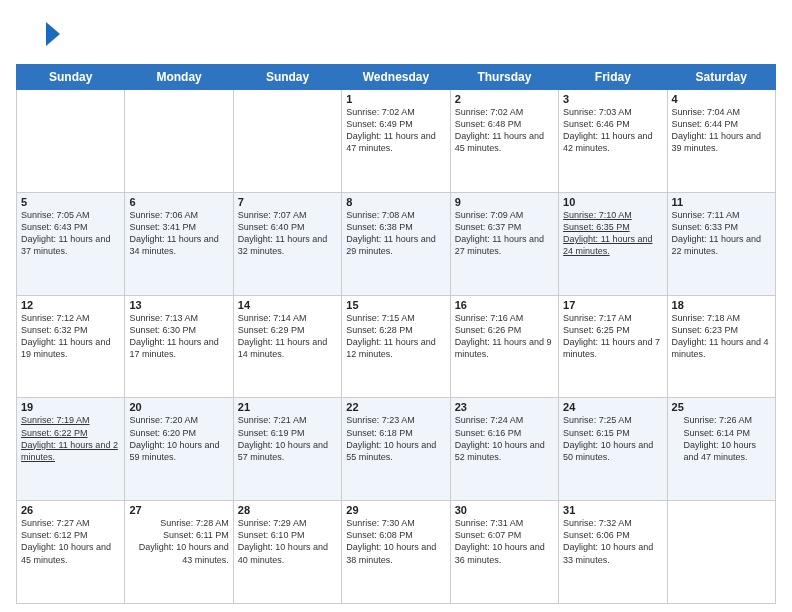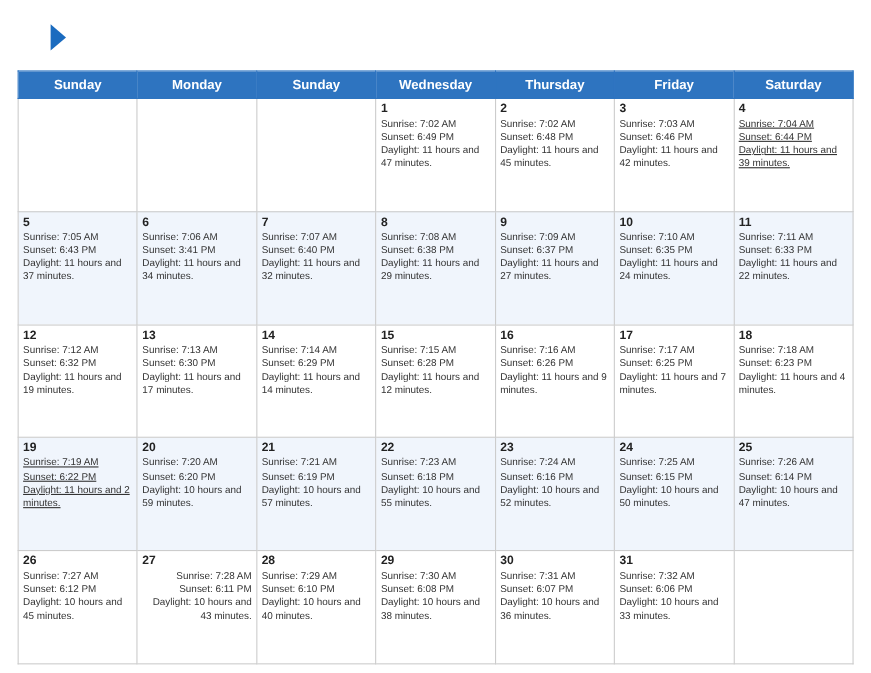--- a/index.html
+++ b/index.html
@@ -150,21 +150,21 @@
 Daylight: 11 hours and 45 minutes.</div>
           </td>
           <td>
             <span class="day-number">3</span>
             <div class="day-info" style="white-space: pre-line;">Sunrise: 7:03 AM
 Sunset: 6:46 PM
 Daylight: 11 hours and 42 minutes.</div>
           </td>
           <td>
             <span class="day-number">4</span>
-            <div class="day-info" style="white-space: pre-line; text-decoration: underline;">Sunrise: 7:04 AM
+            <div class="day-info" style="white-space: pre-line;">Sunrise: 7:04 AM
 Sunset: 6:44 PM
 Daylight: 11 hours and 39 minutes.</div>
           </td>
         </tr>
         <tr>
           <td>
             <span class="day-number">5</span>
             <div class="day-info" style="white-space: pre-line;">Sunrise: 7:05 AM
 Sunset: 6:43 PM
 Daylight: 11 hours and 37 minutes.</div>
@@ -188,21 +188,21 @@
 Daylight: 11 hours and 29 minutes.</div>
           </td>
           <td>
             <span class="day-number">9</span>
             <div class="day-info" style="white-space: pre-line;">Sunrise: 7:09 AM
 Sunset: 6:37 PM
 Daylight: 11 hours and 27 minutes.</div>
           </td>
           <td>
             <span class="day-number">10</span>
-            <div class="day-info" style="white-space: pre-line;">Sunrise: 7:10 AM
+            <div class="day-info" style="white-space: pre-line; text-decoration: underline;">Sunrise: 7:10 AM
 Sunset: 6:35 PM
 Daylight: 11 hours and 24 minutes.</div>
           </td>
           <td>
             <span class="day-number">11</span>
             <div class="day-info" style="white-space: pre-line;">Sunrise: 7:11 AM
 Sunset: 6:33 PM
 Daylight: 11 hours and 22 minutes.</div>
           </td>
         </tr>
@@ -282,21 +282,21 @@
 Daylight: 10 hours and 52 minutes.</div>
           </td>
           <td>
             <span class="day-number">24</span>
             <div class="day-info" style="white-space: pre-line;">Sunrise: 7:25 AM
 Sunset: 6:15 PM
 Daylight: 10 hours and 50 minutes.</div>
           </td>
           <td>
             <span class="day-number">25</span>
-            <div class="day-info" style="white-space: pre-line;">Sunrise: 7:26 AM
+            <div class="day-info" style="white-space: pre-line; margin-left: 12px;">Sunrise: 7:26 AM
 Sunset: 6:14 PM
 Daylight: 10 hours and 47 minutes.</div>
           </td>
         </tr>
         <tr>
           <td>
             <span class="day-number">26</span>
             <div class="day-info" style="white-space: pre-line;">Sunrise: 7:27 AM
 Sunset: 6:12 PM
 Daylight: 10 hours and 45 minutes.</div>

